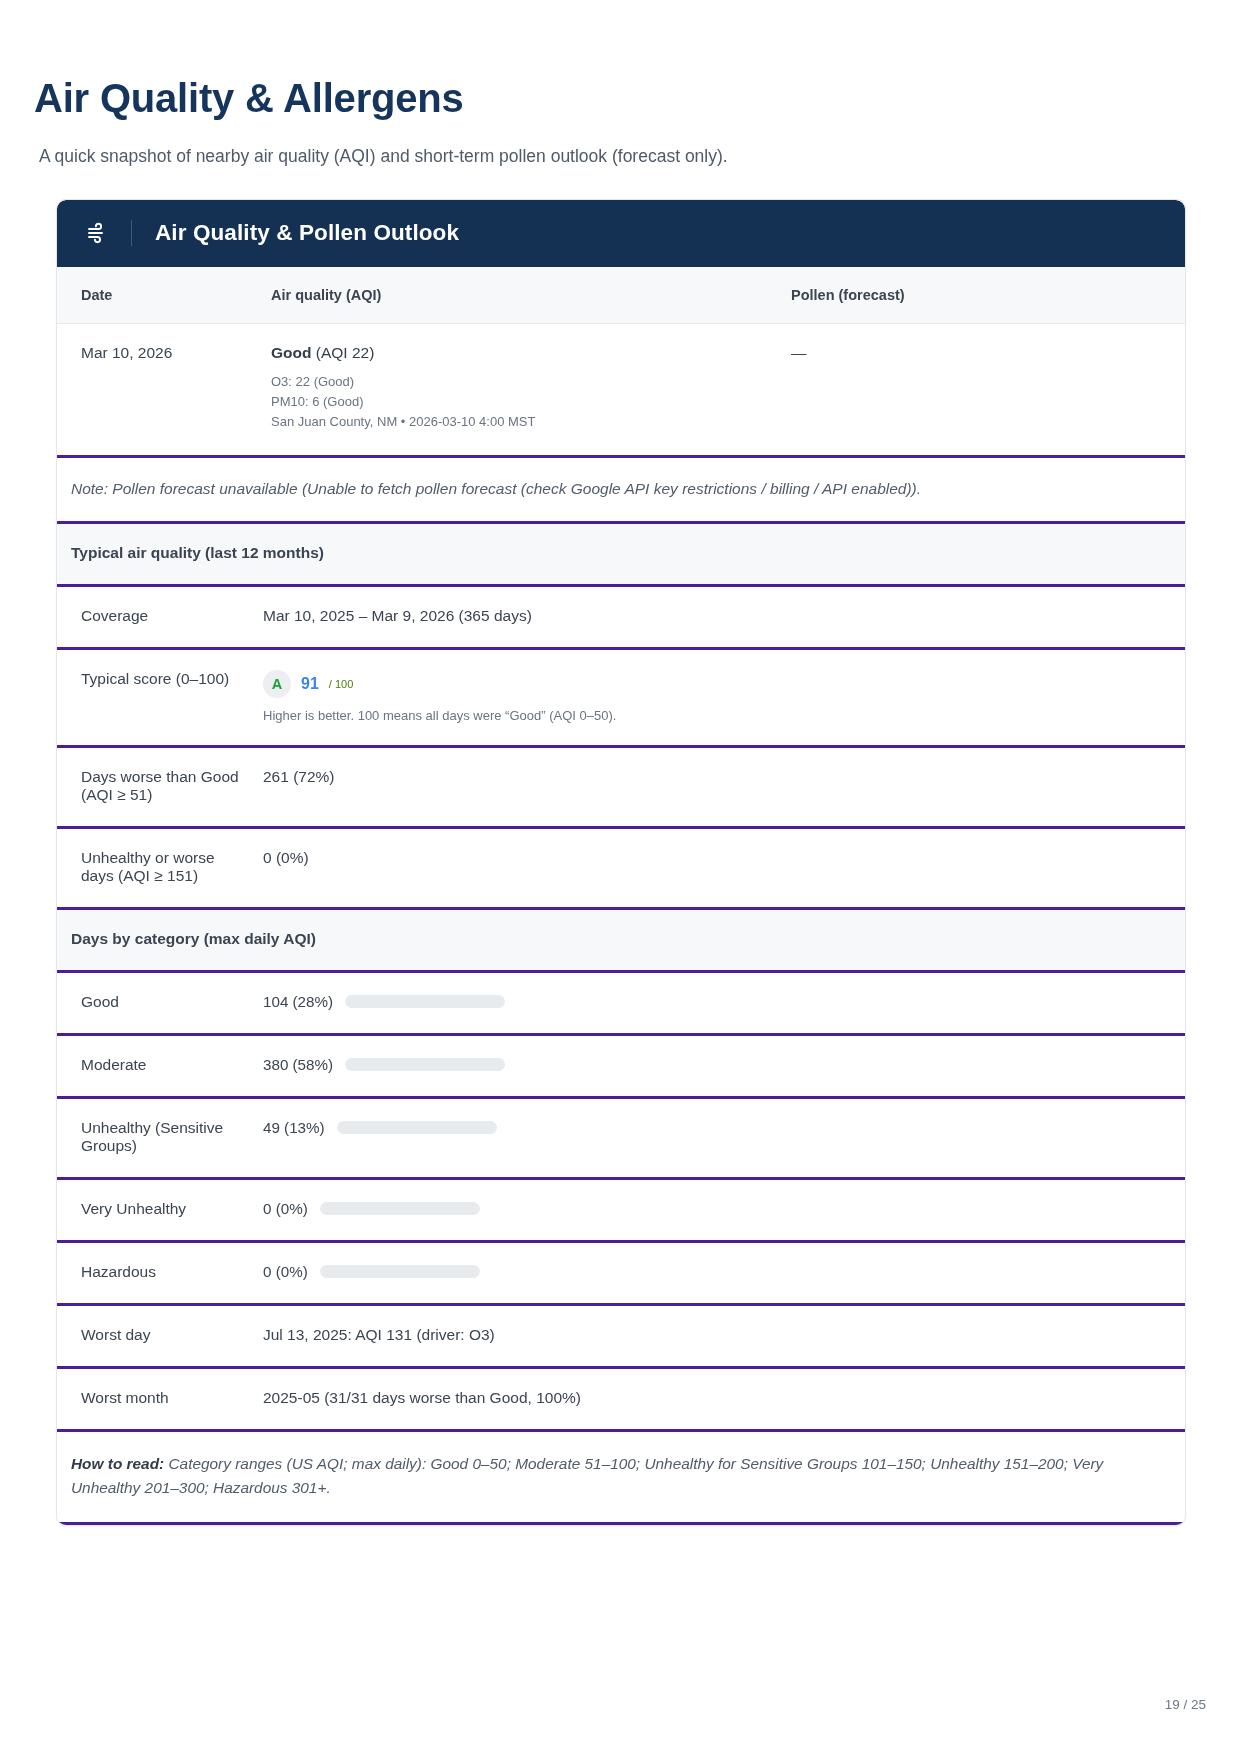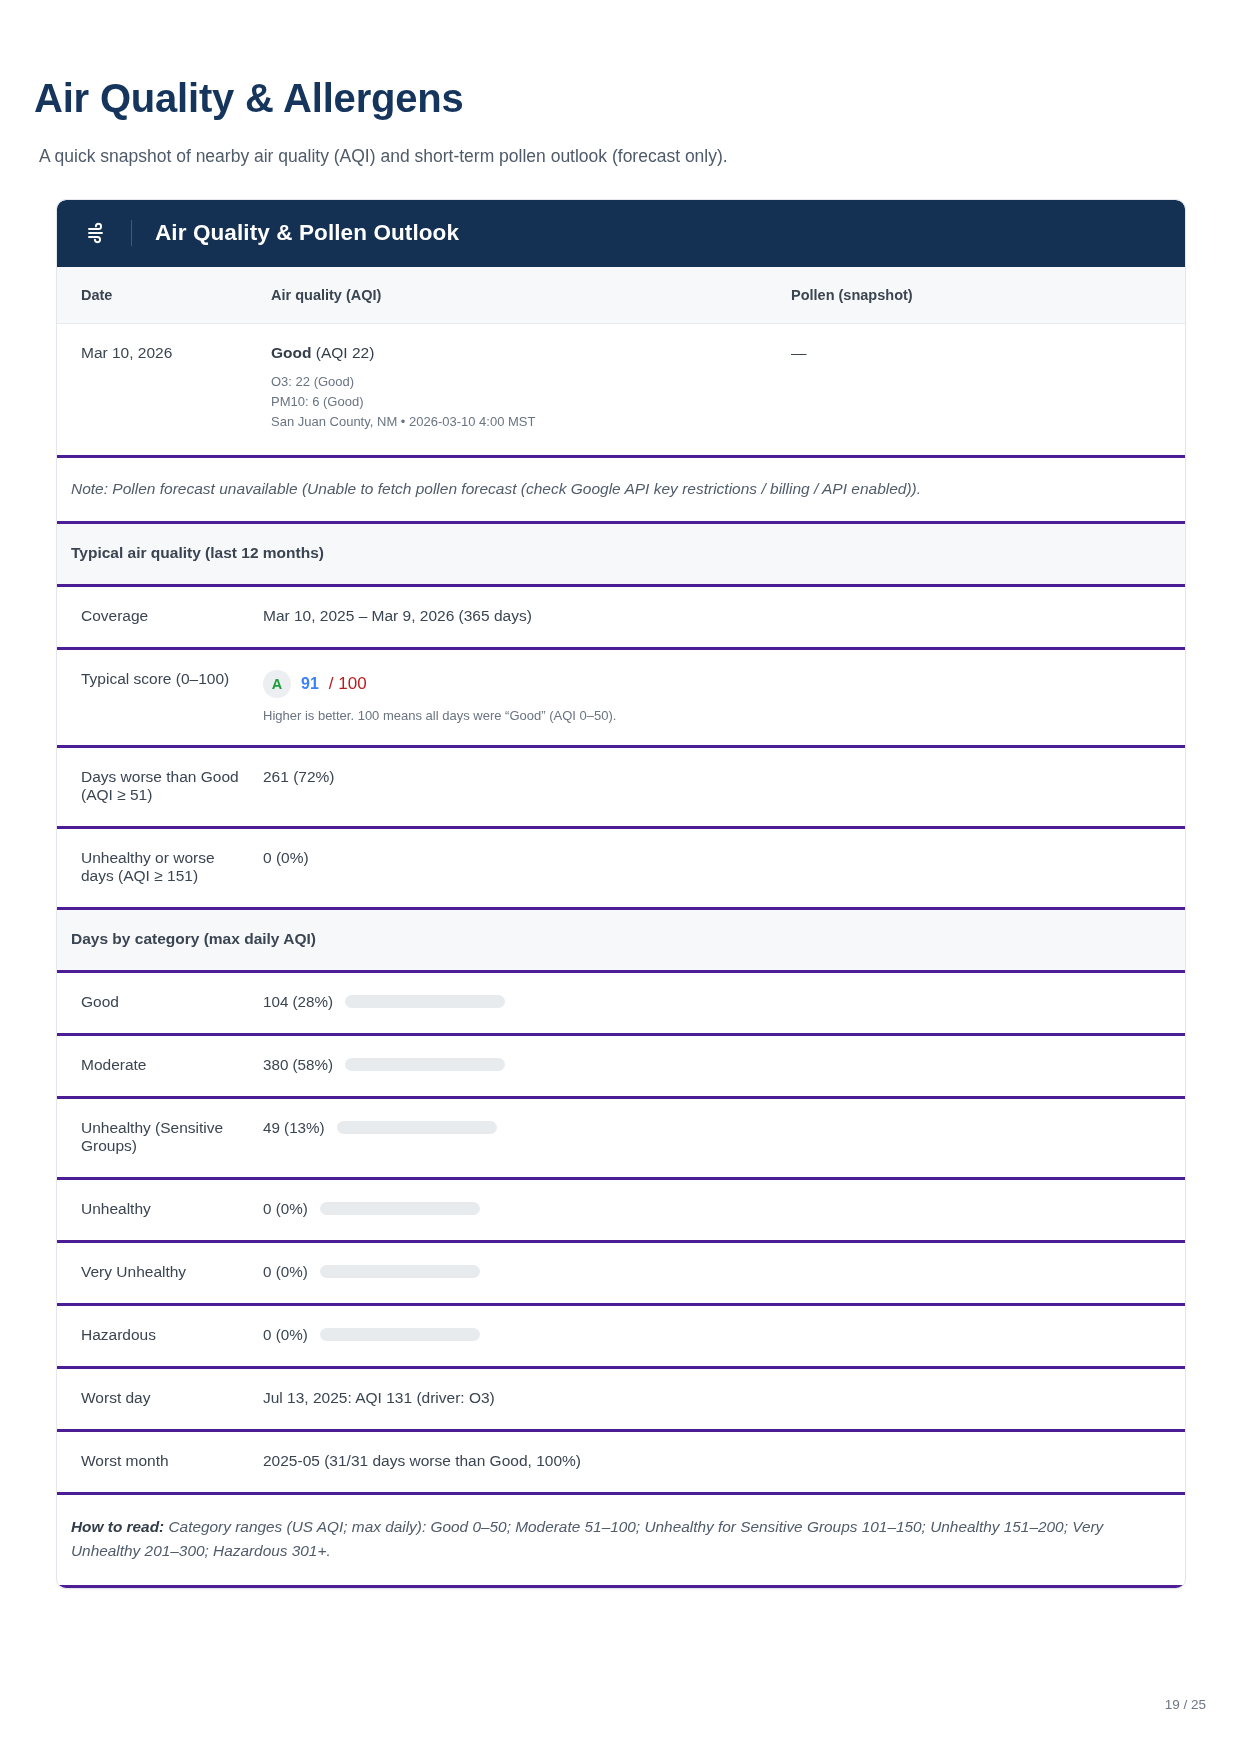--- a/index.html
+++ b/index.html
@@ -171,21 +171,21 @@
     background: #eceef1;
     color: #1f9e3c;
     font-size: 14.5px;
     font-weight: 700;
     display: inline-flex;
     align-items: center;
     justify-content: center;
     flex: none;
   }
   .score-num { font-size: 16px; font-weight: 700; color: #3b82f6; }
-  .score-den { font-size: 17px; color: #b91c1c; font-weight: 400; }
+  .score-den { font-size: 11px; color: #4d7c0f; font-weight: 400; }
   .score-hint {
     margin-top: 10px;
     font-size: 13px;
     color: #6a7482;
   }
 
   
   .bar-cell { display: flex; align-items: center; gap: 12px; }
   .bar-label {
     font-size: 15.2px;
@@ -253,21 +253,21 @@
       <colgroup>
         <col class="col-date">
           <col class="col-aqi">
           <col class="col-pollen">
       </colgroup>
 
       <thead class="fc-head">
         <tr>
           <th class="col-date">Date</th>
           <th class="col-aqi">Air quality (AQI)</th>
-          <th class="col-pollen">Pollen (snapshot)</th>
+          <th class="col-pollen">Pollen (forecast)</th>
         </tr>
       </thead>
 
       <tbody class="fc-body">
         <tr>
           <td class="cell-date">Mar 10, 2026</td>
           <td>
             <div class="aqi-head">
               <b>Good</b>
               <span>(AQI 22)</span>
@@ -351,56 +351,45 @@
           <td class="value-cell" colspan="2">
             <div class="bar-cell">
               <span class="bar-label">49 (13%)</span>
               <span class="bar-track">
                 <span class="bar-fill" style="width: 13%; background: rgb(249, 180, 24);"></span>
               </span>
             </div>
           </td>
         </tr>
 
+
         <tr class="stat-row cat-row">
-          <td class="label-cell">Unhealthy</td>
+          <td class="label-cell">Very Unhealthy</td>
           <td class="value-cell" colspan="2">
             <div class="bar-cell">
               <span class="bar-label">0 (0%)</span>
               <span class="bar-track">
                 <span class="bar-fill" style="width: 0%; background: rgb(232, 235, 238);"></span>
               </span>
             </div>
           </td>
         </tr>
 
         <tr class="stat-row cat-row">
-          <td class="label-cell">Very Unhealthy</td>
+          <td class="label-cell">Hazardous</td>
           <td class="value-cell" colspan="2">
             <div class="bar-cell">
               <span class="bar-label">0 (0%)</span>
               <span class="bar-track">
                 <span class="bar-fill" style="width: 0%; background: rgb(232, 235, 238);"></span>
               </span>
             </div>
           </td>
         </tr>
 
-        <tr class="stat-row cat-row">
-          <td class="label-cell">Hazardous</td>
-          <td class="value-cell" colspan="2">
-            <div class="bar-cell">
-              <span class="bar-label">0 (0%)</span>
-              <span class="bar-track">
-                <span class="bar-fill" style="width: 0%; background: rgb(232, 235, 238);"></span>
-              </span>
-            </div>
-          </td>
-        </tr>
-
         <tr class="stat-row">
           <td class="label-cell">Worst day</td>
           <td class="value-cell" colspan="2">Jul 13, 2025: AQI 131 (driver: O3)</td>
         </tr>
 
         <tr class="stat-row">
           <td class="label-cell">Worst month</td>
           <td class="value-cell" colspan="2">2025-05 (31/31 days worse than Good, 100%)</td>
         </tr>
 

